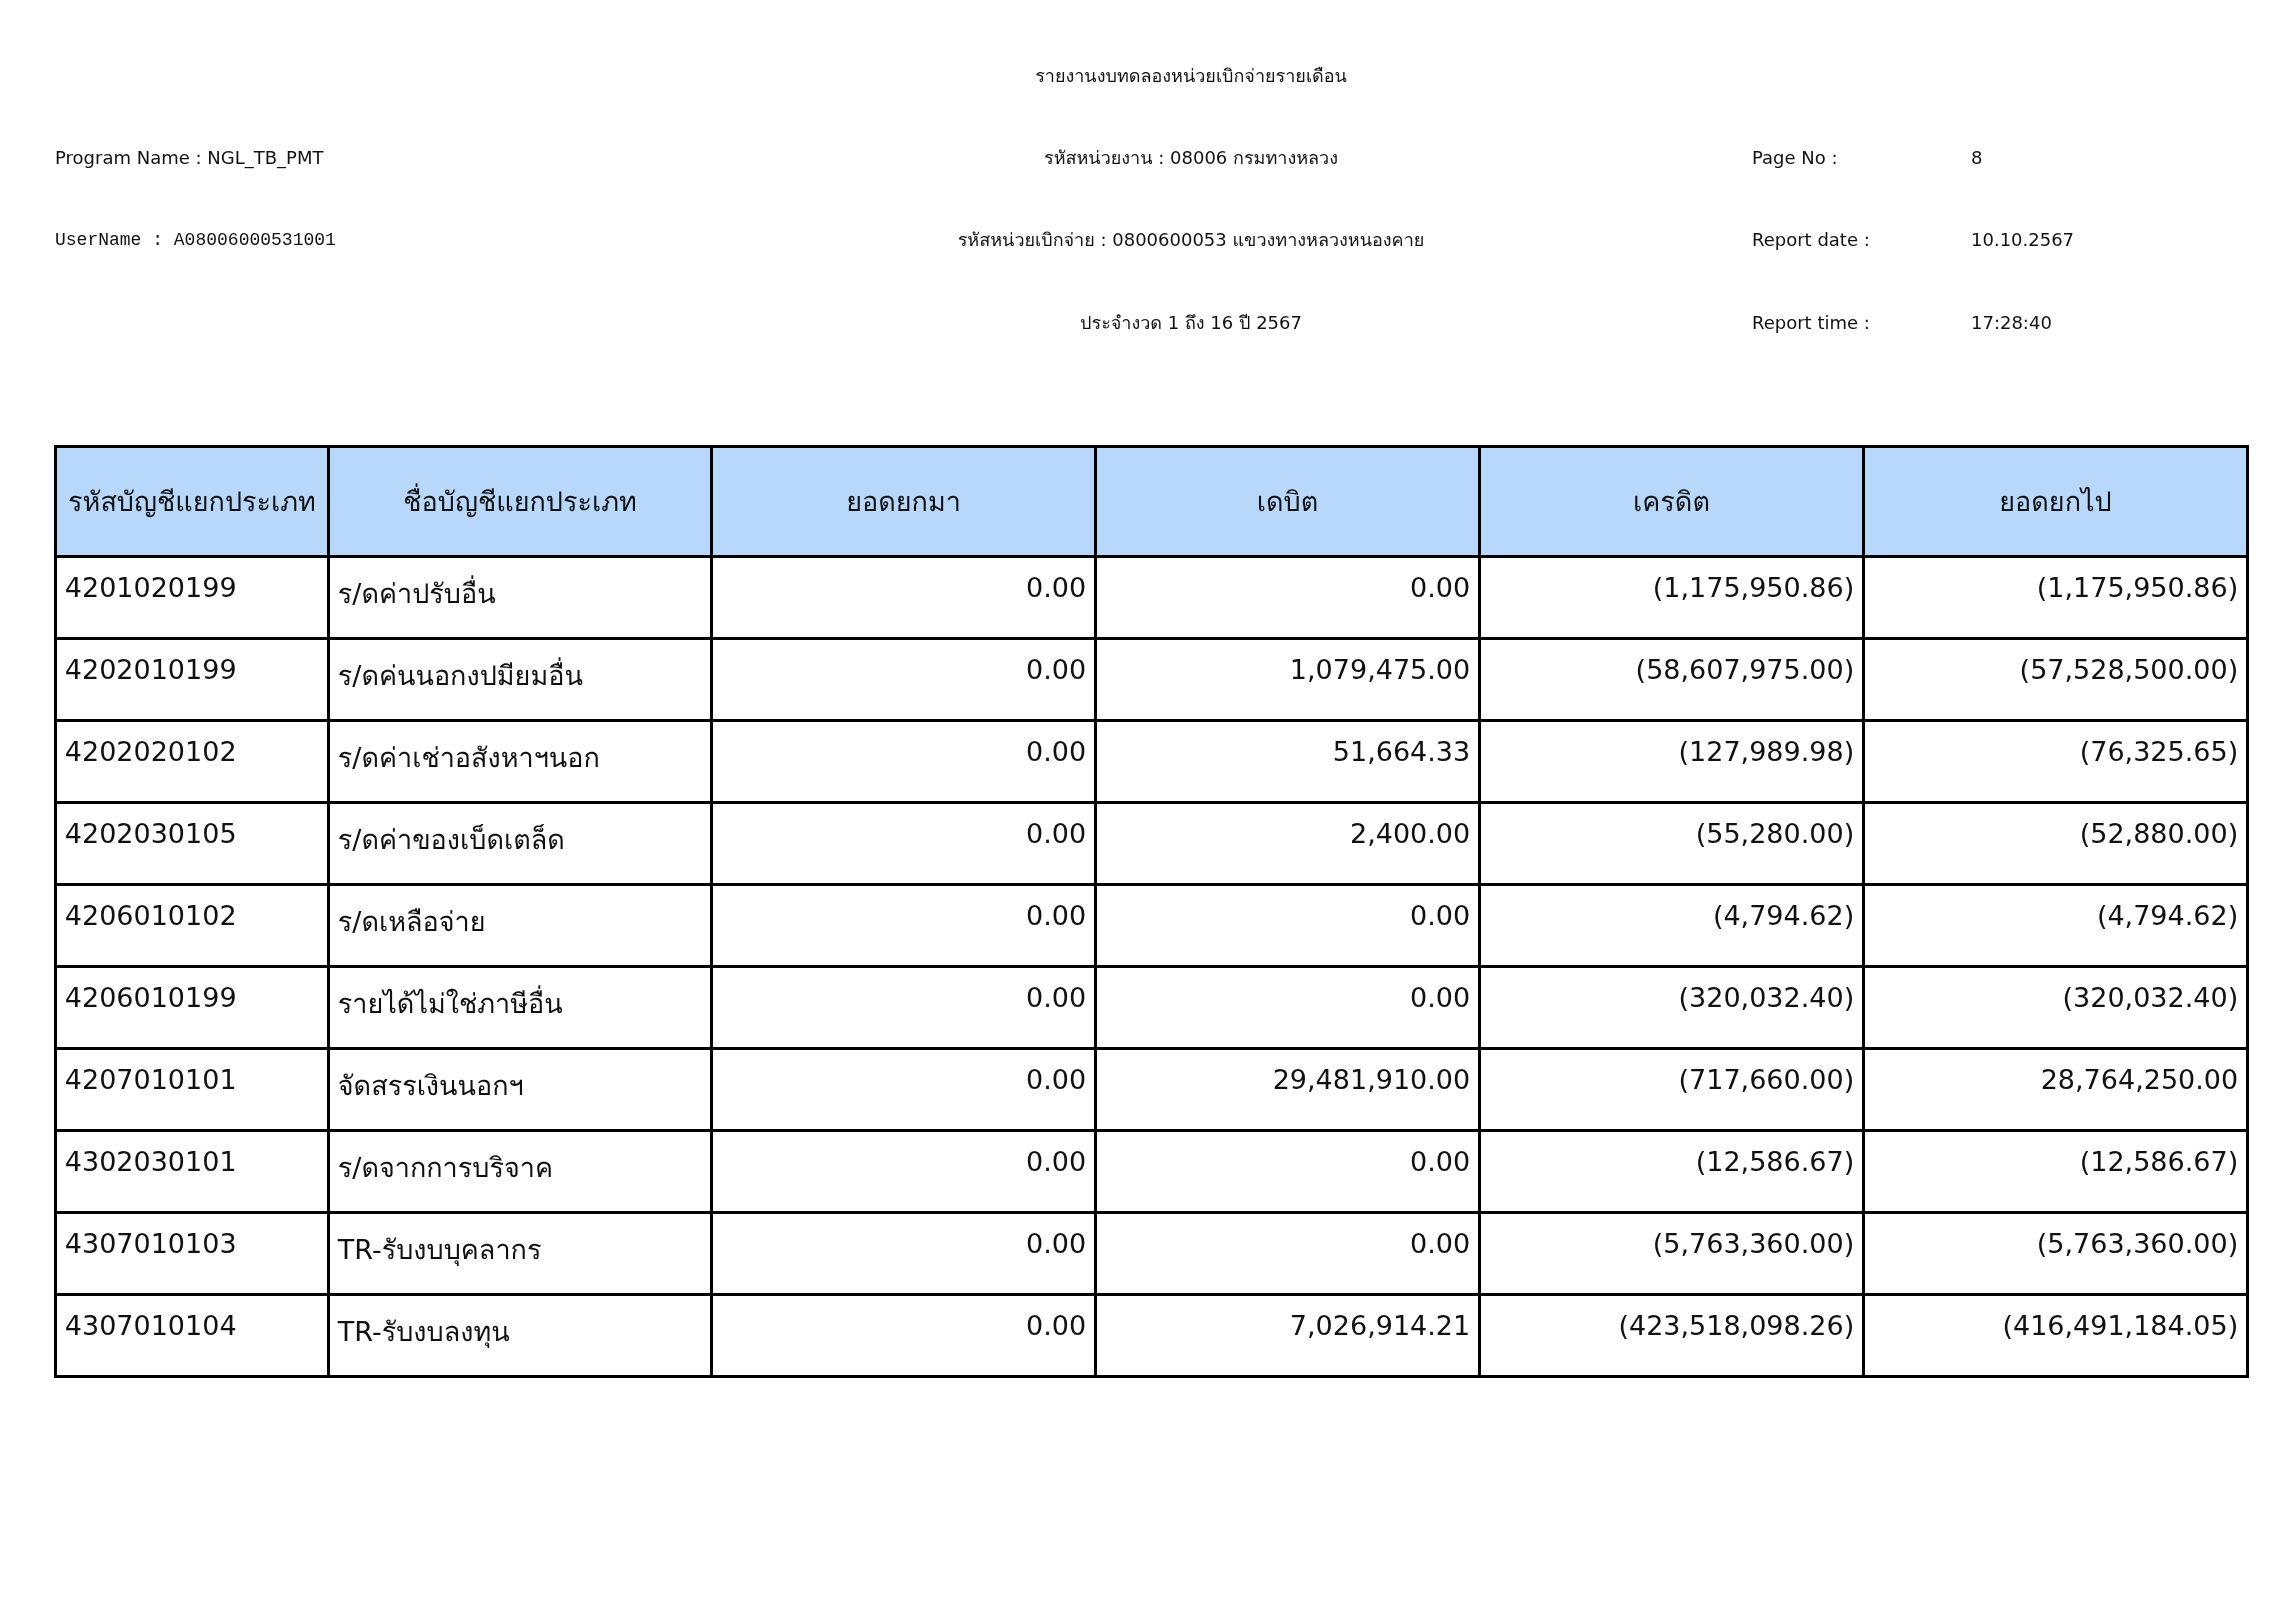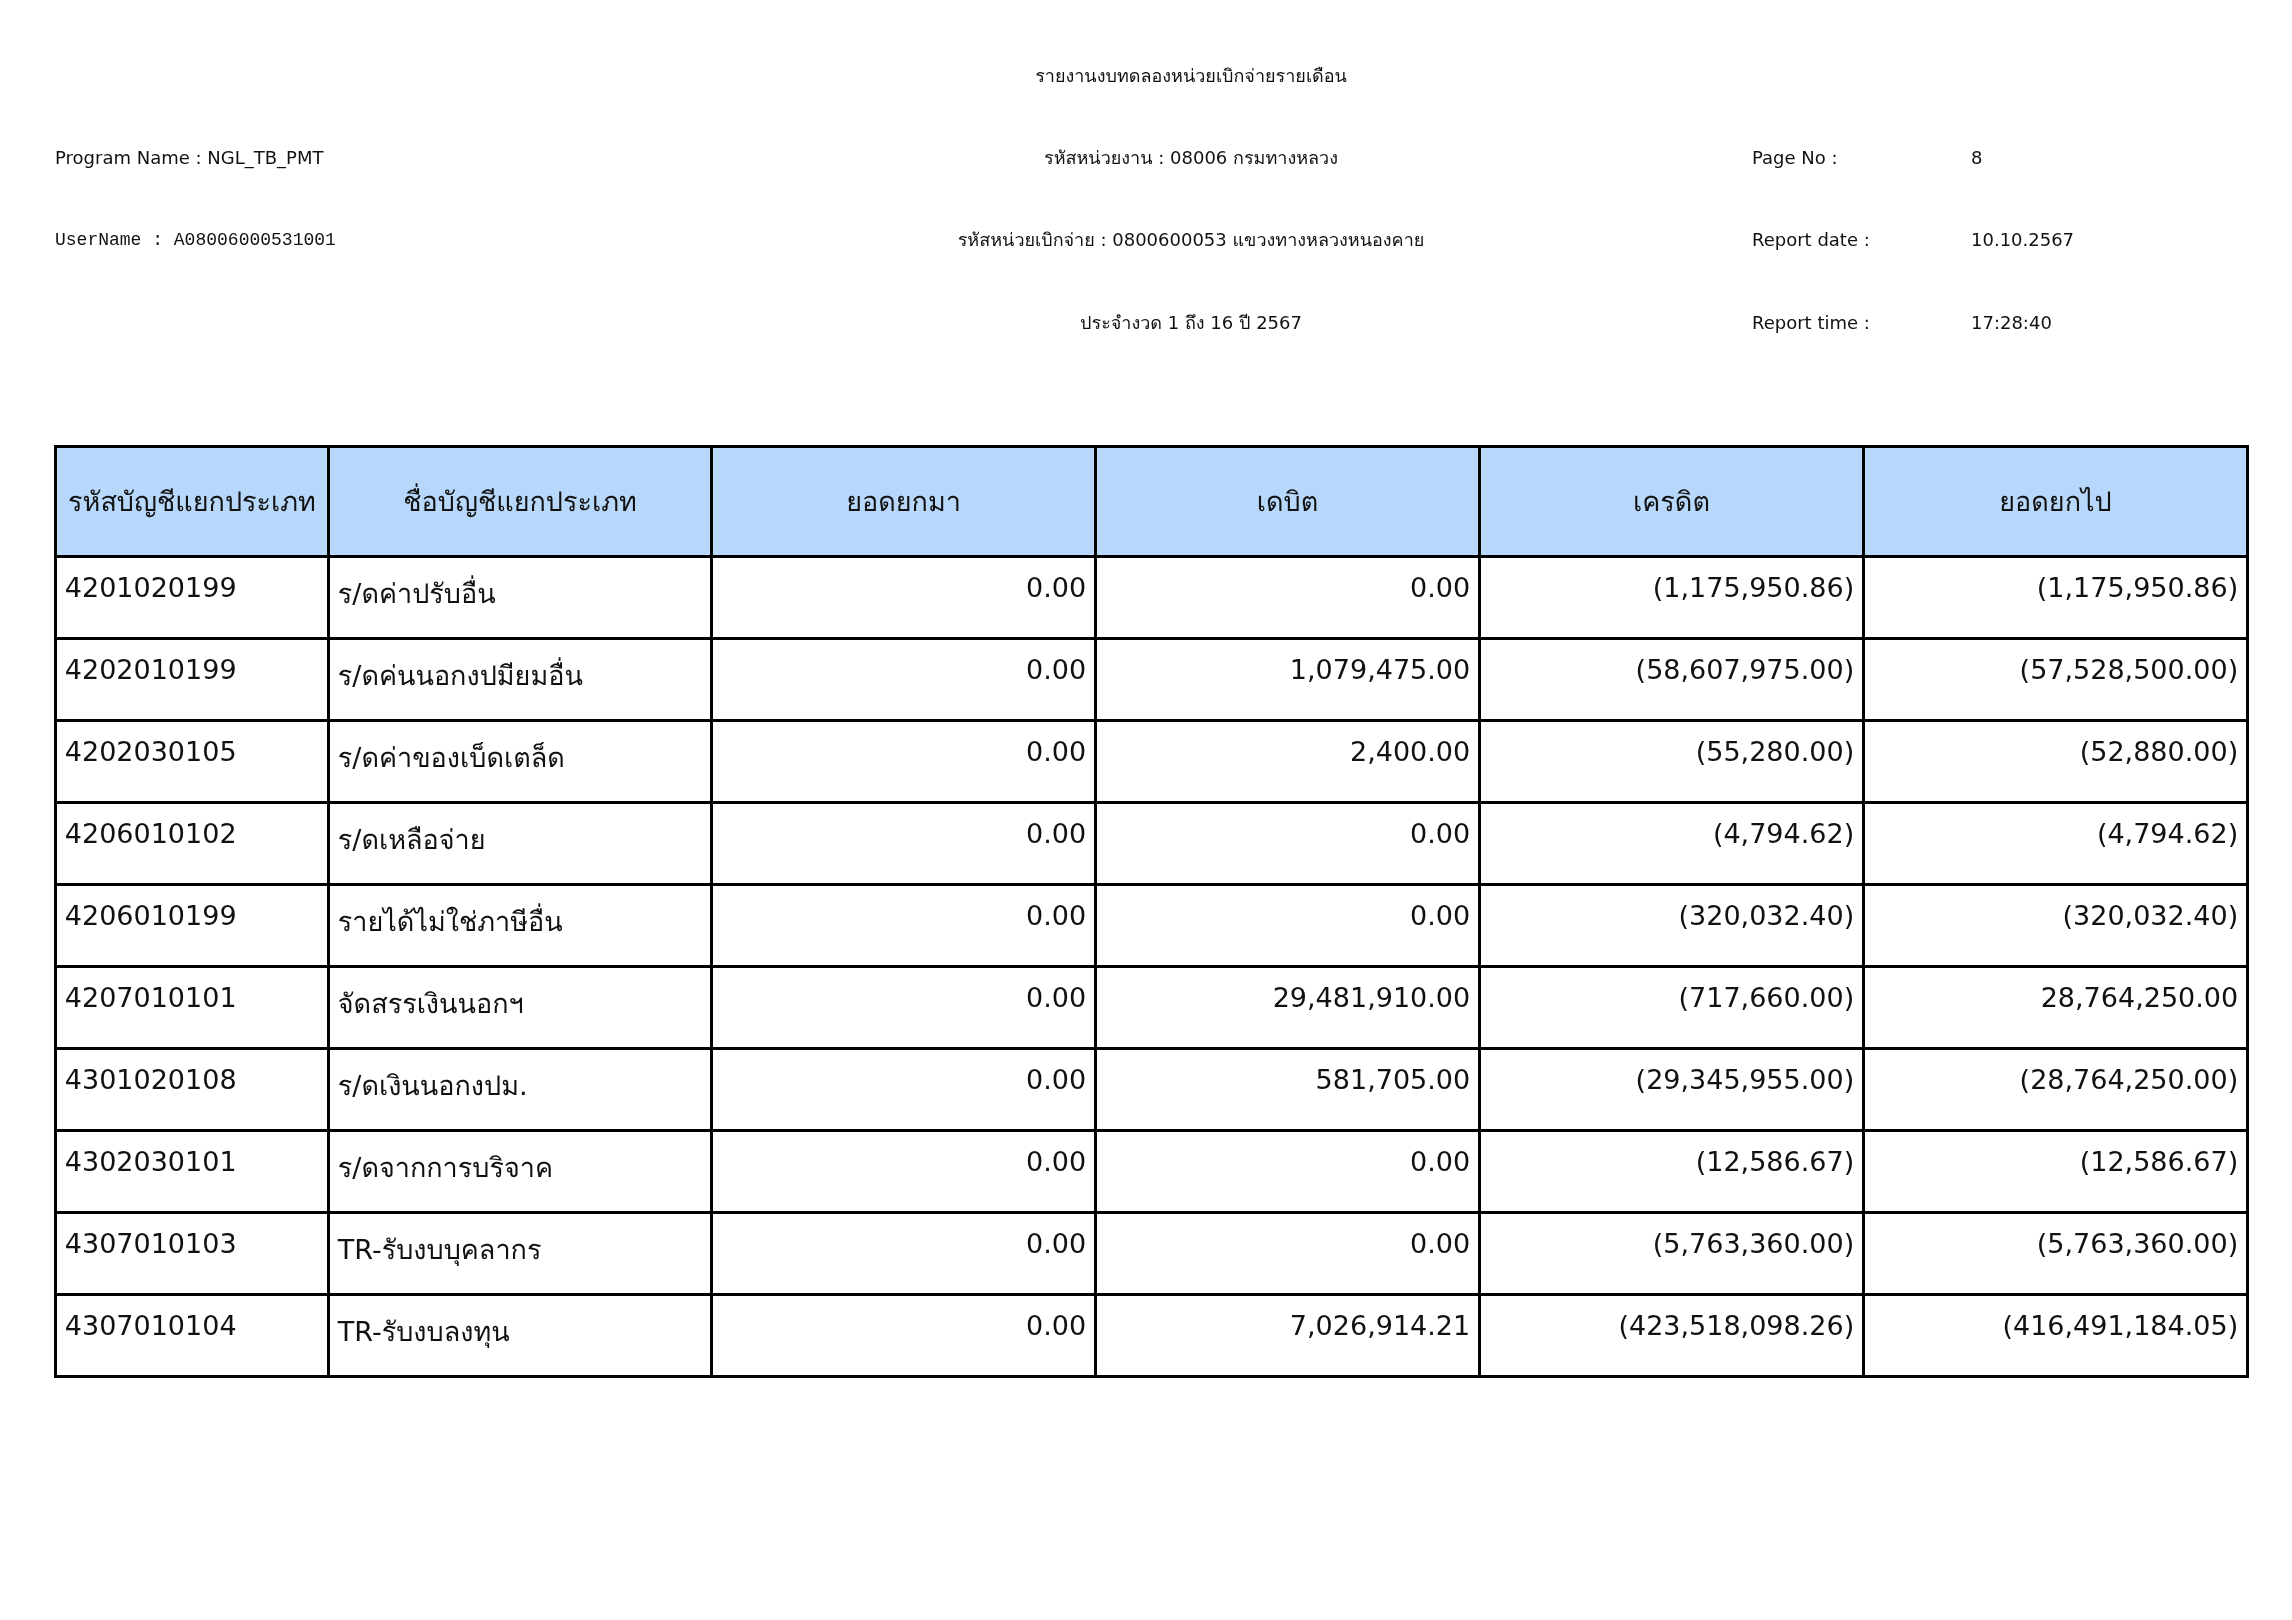--- a/index.html
+++ b/index.html
@@ -83,20 +83,28 @@
       </tr>
       <tr>
         <td>4202010199</td>
         <td>ร/ดค่นนอกงปมียมอื่น</td>
         <td class="num">0.00</td>
         <td class="num">1,079,475.00</td>
         <td class="num">(58,607,975.00)</td>
         <td class="num">(57,528,500.00)</td>
       </tr>
       <tr>
+        <td>4202020102</td>
+        <td>ร/ดค่าเช่าอสังหาฯนอก</td>
+        <td class="num">0.00</td>
+        <td class="num">51,664.33</td>
+        <td class="num">(127,989.98)</td>
+        <td class="num">(76,325.65)</td>
+      </tr>
+      <tr>
         <td>4202030105</td>
         <td>ร/ดค่าของเบ็ดเตล็ด</td>
         <td class="num">0.00</td>
         <td class="num">2,400.00</td>
         <td class="num">(55,280.00)</td>
         <td class="num">(52,880.00)</td>
       </tr>
       <tr>
         <td>4206010102</td>
         <td>ร/ดเหลือจ่าย</td>
@@ -115,28 +123,20 @@
       </tr>
       <tr>
         <td>4207010101</td>
         <td>จัดสรรเงินนอกฯ</td>
         <td class="num">0.00</td>
         <td class="num">29,481,910.00</td>
         <td class="num">(717,660.00)</td>
         <td class="num">28,764,250.00</td>
       </tr>
       <tr>
-        <td>4301020108</td>
-        <td>ร/ดเงินนอกงปม.</td>
-        <td class="num">0.00</td>
-        <td class="num">581,705.00</td>
-        <td class="num">(29,345,955.00)</td>
-        <td class="num">(28,764,250.00)</td>
-      </tr>
-      <tr>
         <td>4302030101</td>
         <td>ร/ดจากการบริจาค</td>
         <td class="num">0.00</td>
         <td class="num">0.00</td>
         <td class="num">(12,586.67)</td>
         <td class="num">(12,586.67)</td>
       </tr>
       <tr>
         <td>4307010103</td>
         <td>TR-รับงบบุคลากร</td>

